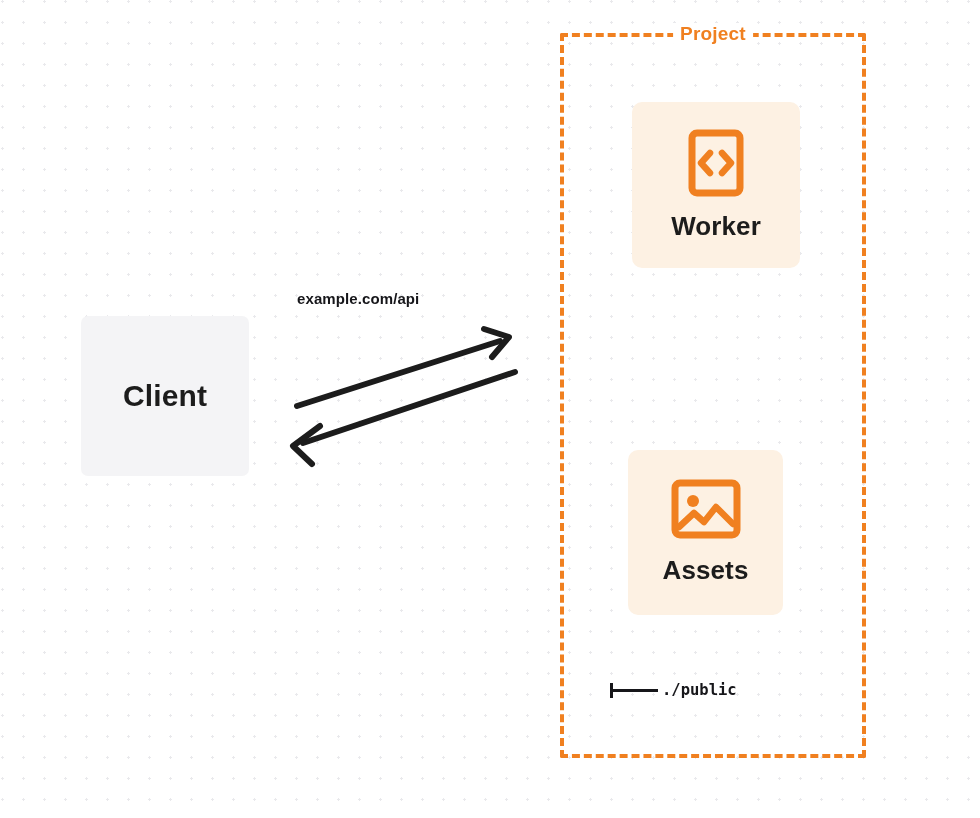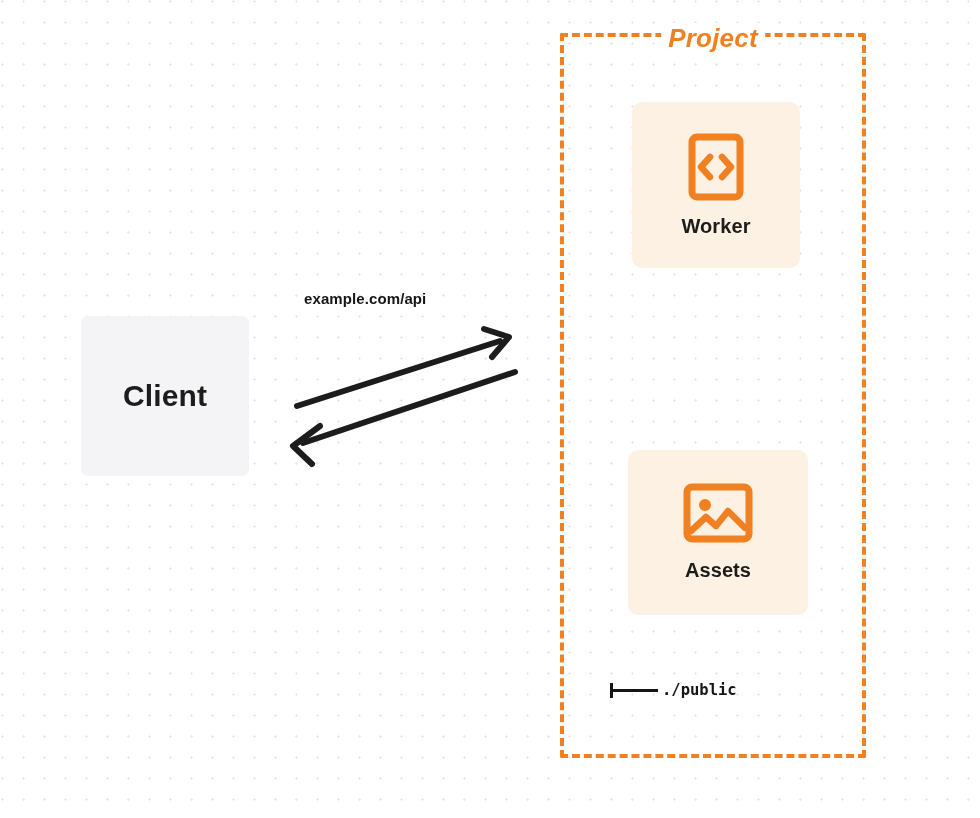--- a/index.html
+++ b/index.html
@@ -47,21 +47,21 @@
   .arrows-svg {
     position: absolute;
     left: 0;
     top: 0;
     width: 980px;
     height: 818px;
     pointer-events: none;
   }
   .arrow-label {
     position: absolute;
-    left: 304px;
+    left: 297px;
     top: 290px;
     font-size: 15px;
     font-weight: 700;
     color: #16161a;
     letter-spacing: 0.1px;
     white-space: nowrap;
   }
 
   
   .project-box {
@@ -74,26 +74,25 @@
     box-sizing: border-box;
     border-radius: 2px;
   }
   .project-title {
     position: absolute;
     left: 50%;
     top: -14px;
     transform: translateX(-50%);
     background: #ffffff;
     padding: 0 7px;
-    font-size: 26px;
+    font-size: 19px;
     font-weight: 700;
     color: #f08020;
     letter-spacing: 0.2px;
     white-space: nowrap;
-    font-style: italic;
   }
 
   
   .card {
     position: absolute;
     background: #fdf1e3;
     border-radius: 10px;
     display: flex;
     flex-direction: column;
     align-items: center;
@@ -101,30 +100,30 @@
   }
   .card-worker {
     left: 632px;
     top: 102px;
     width: 168px;
     height: 166px;
   }
   .card-assets {
     left: 628px;
     top: 450px;
-    width: 180px;
+    width: 155px;
     height: 165px;
   }
   .card-icon {
     display: block;
   }
   .card-worker .card-icon { margin-bottom: 14px; }
   .card-assets .card-icon { margin-bottom: 16px; }
   .card-label {
-    font-size: 20px;
+    font-size: 26px;
     font-weight: 700;
     color: #1c1c1c;
     letter-spacing: 0.1px;
   }
 
   
   .file-tree {
     position: absolute;
     left: 600px;
     top: 617px;

